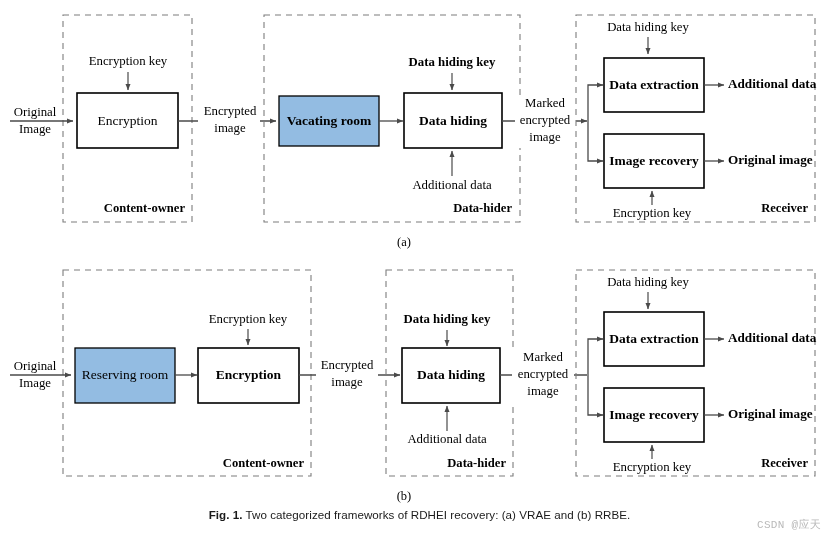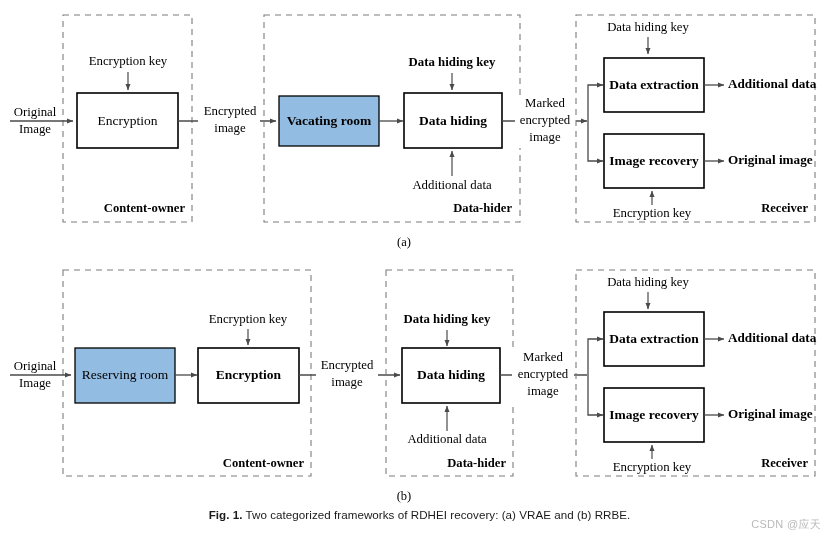--- a/index.html
+++ b/index.html
@@ -109,21 +109,21 @@
     letter-spacing: 0.05px;
   }
   .caption .cap-prefix {
     font-weight: bold;
   }
   .watermark {
     position: absolute;
     right: 18px;
     top: 517px;
     font-size: 11px;
-    font-family: Liberation Sans, sans-serif;
+    font-family: Liberation Mono, monospace;
     color: #b9b9b9;
     letter-spacing: 0.3px;
     user-select: none;
   }
 </style>
 </head>
 <body>
 
 <div id="figure-root">
 

